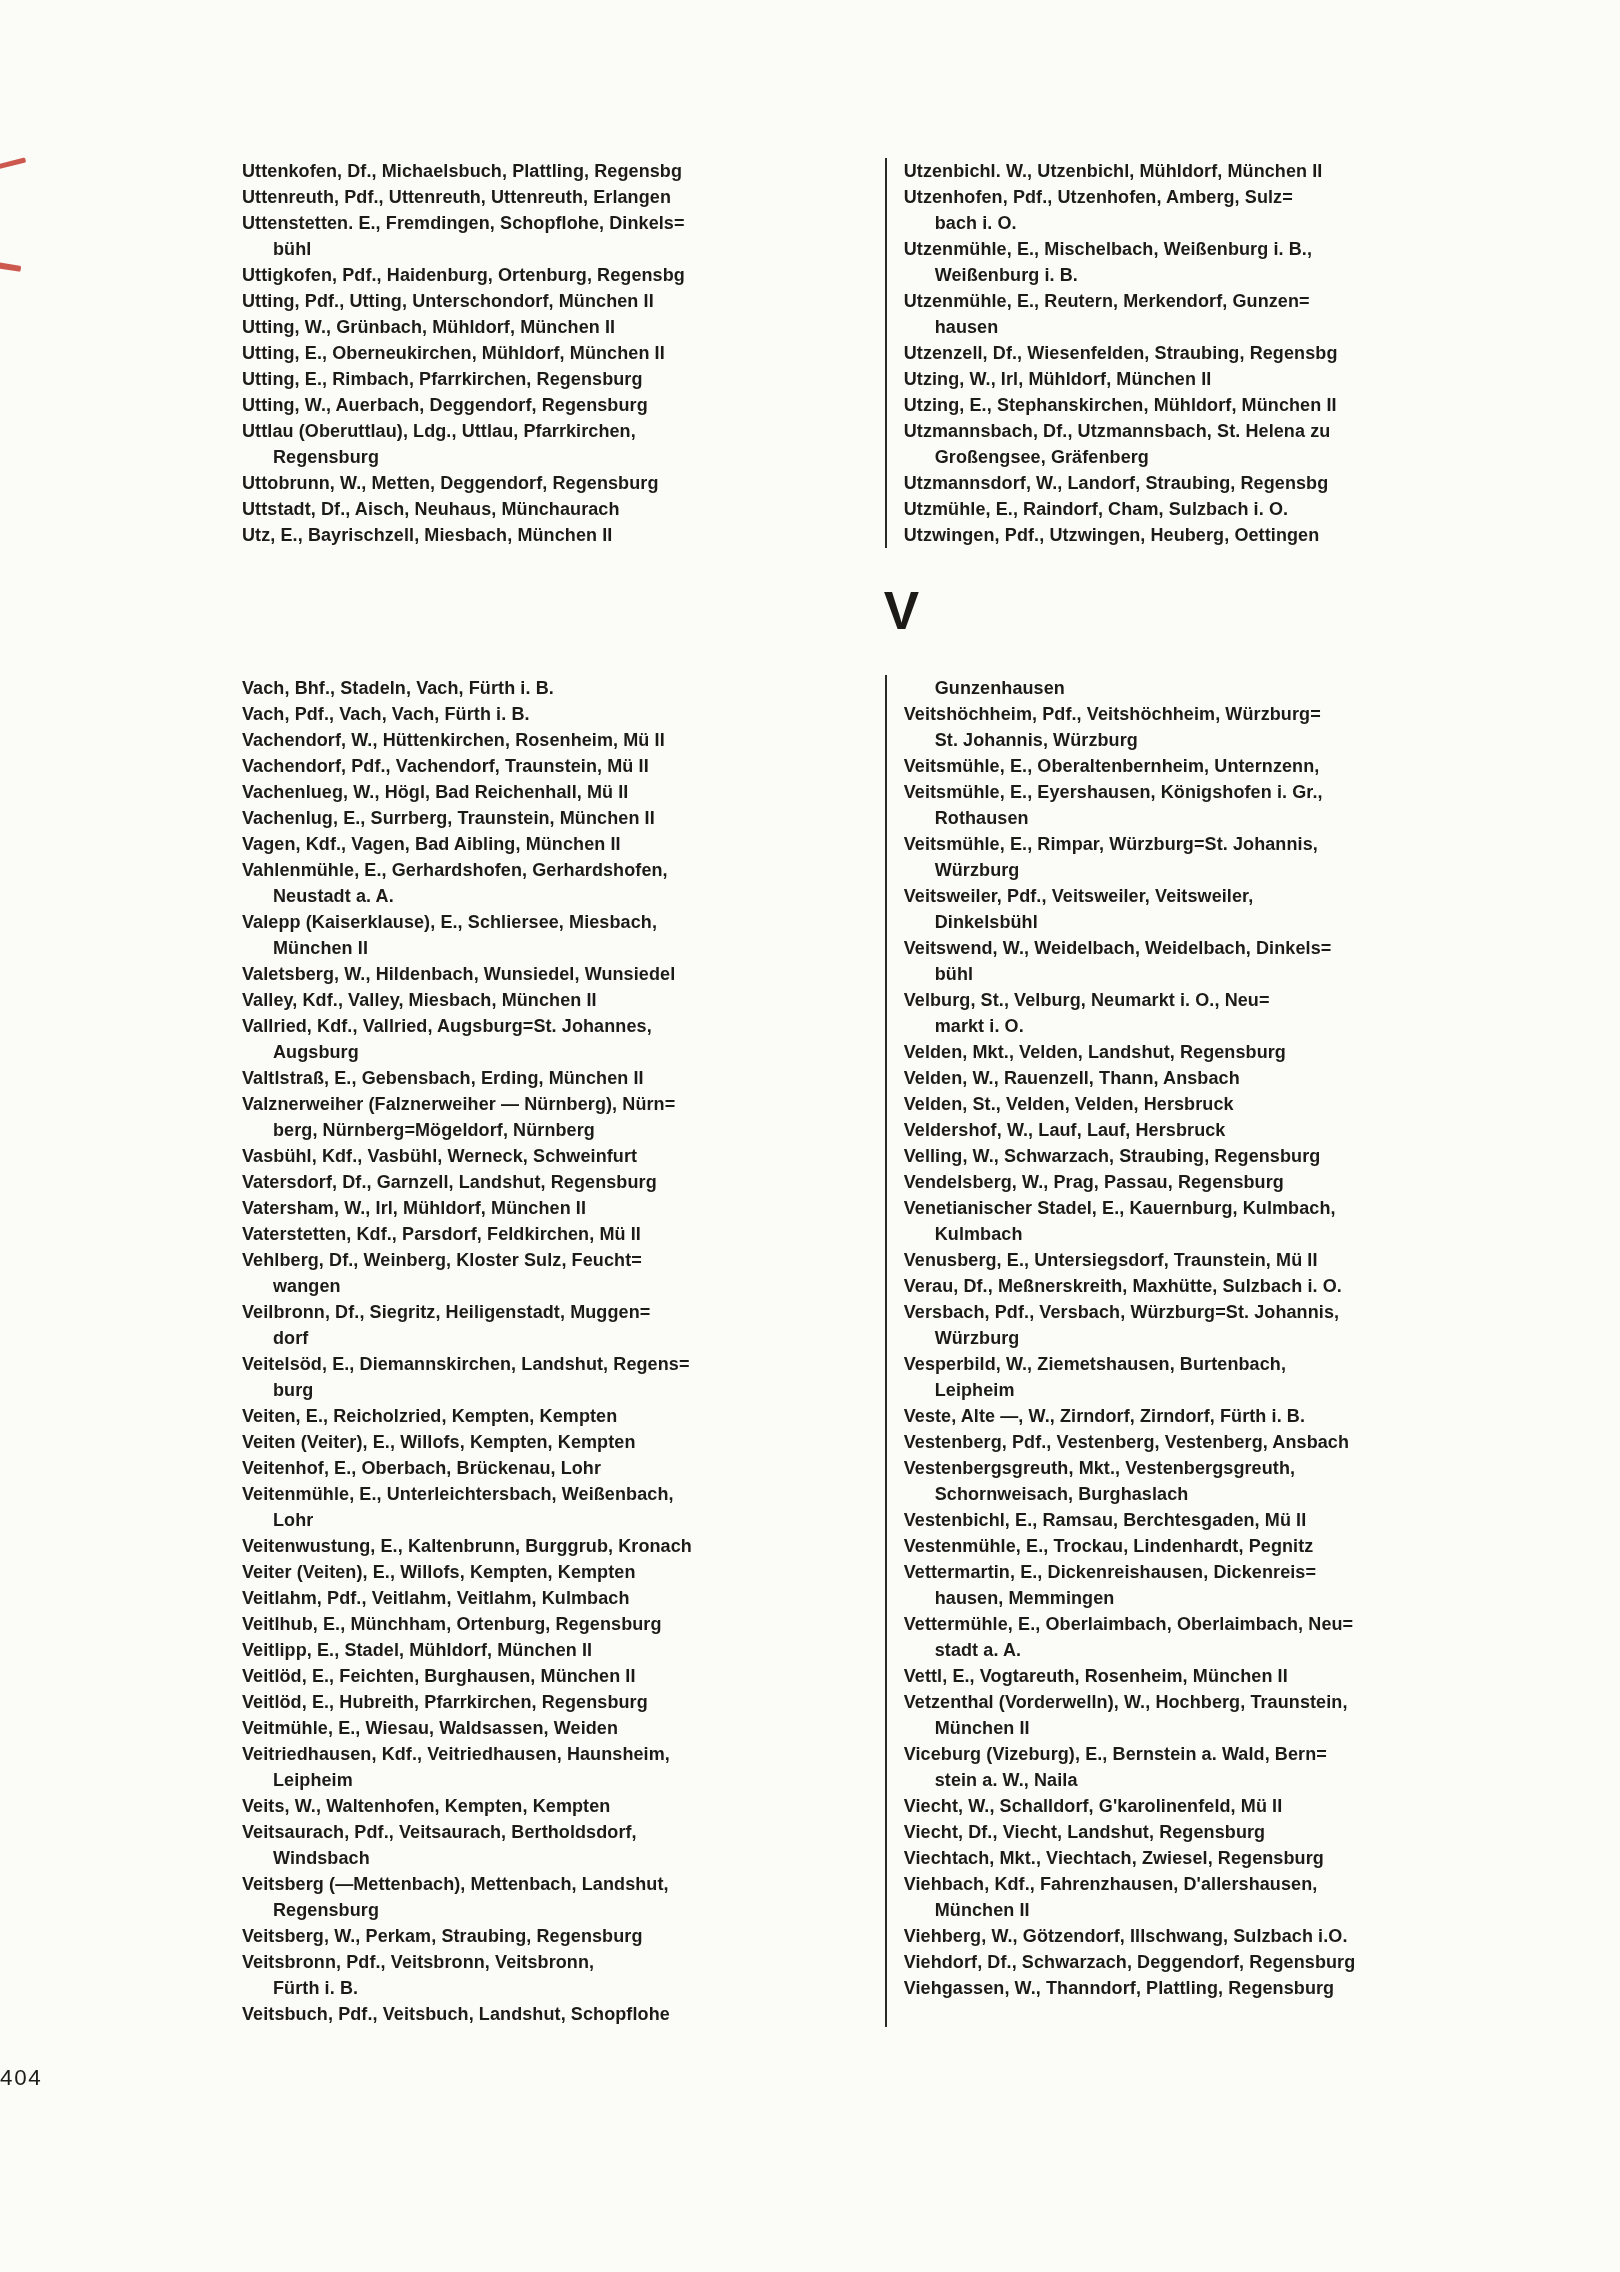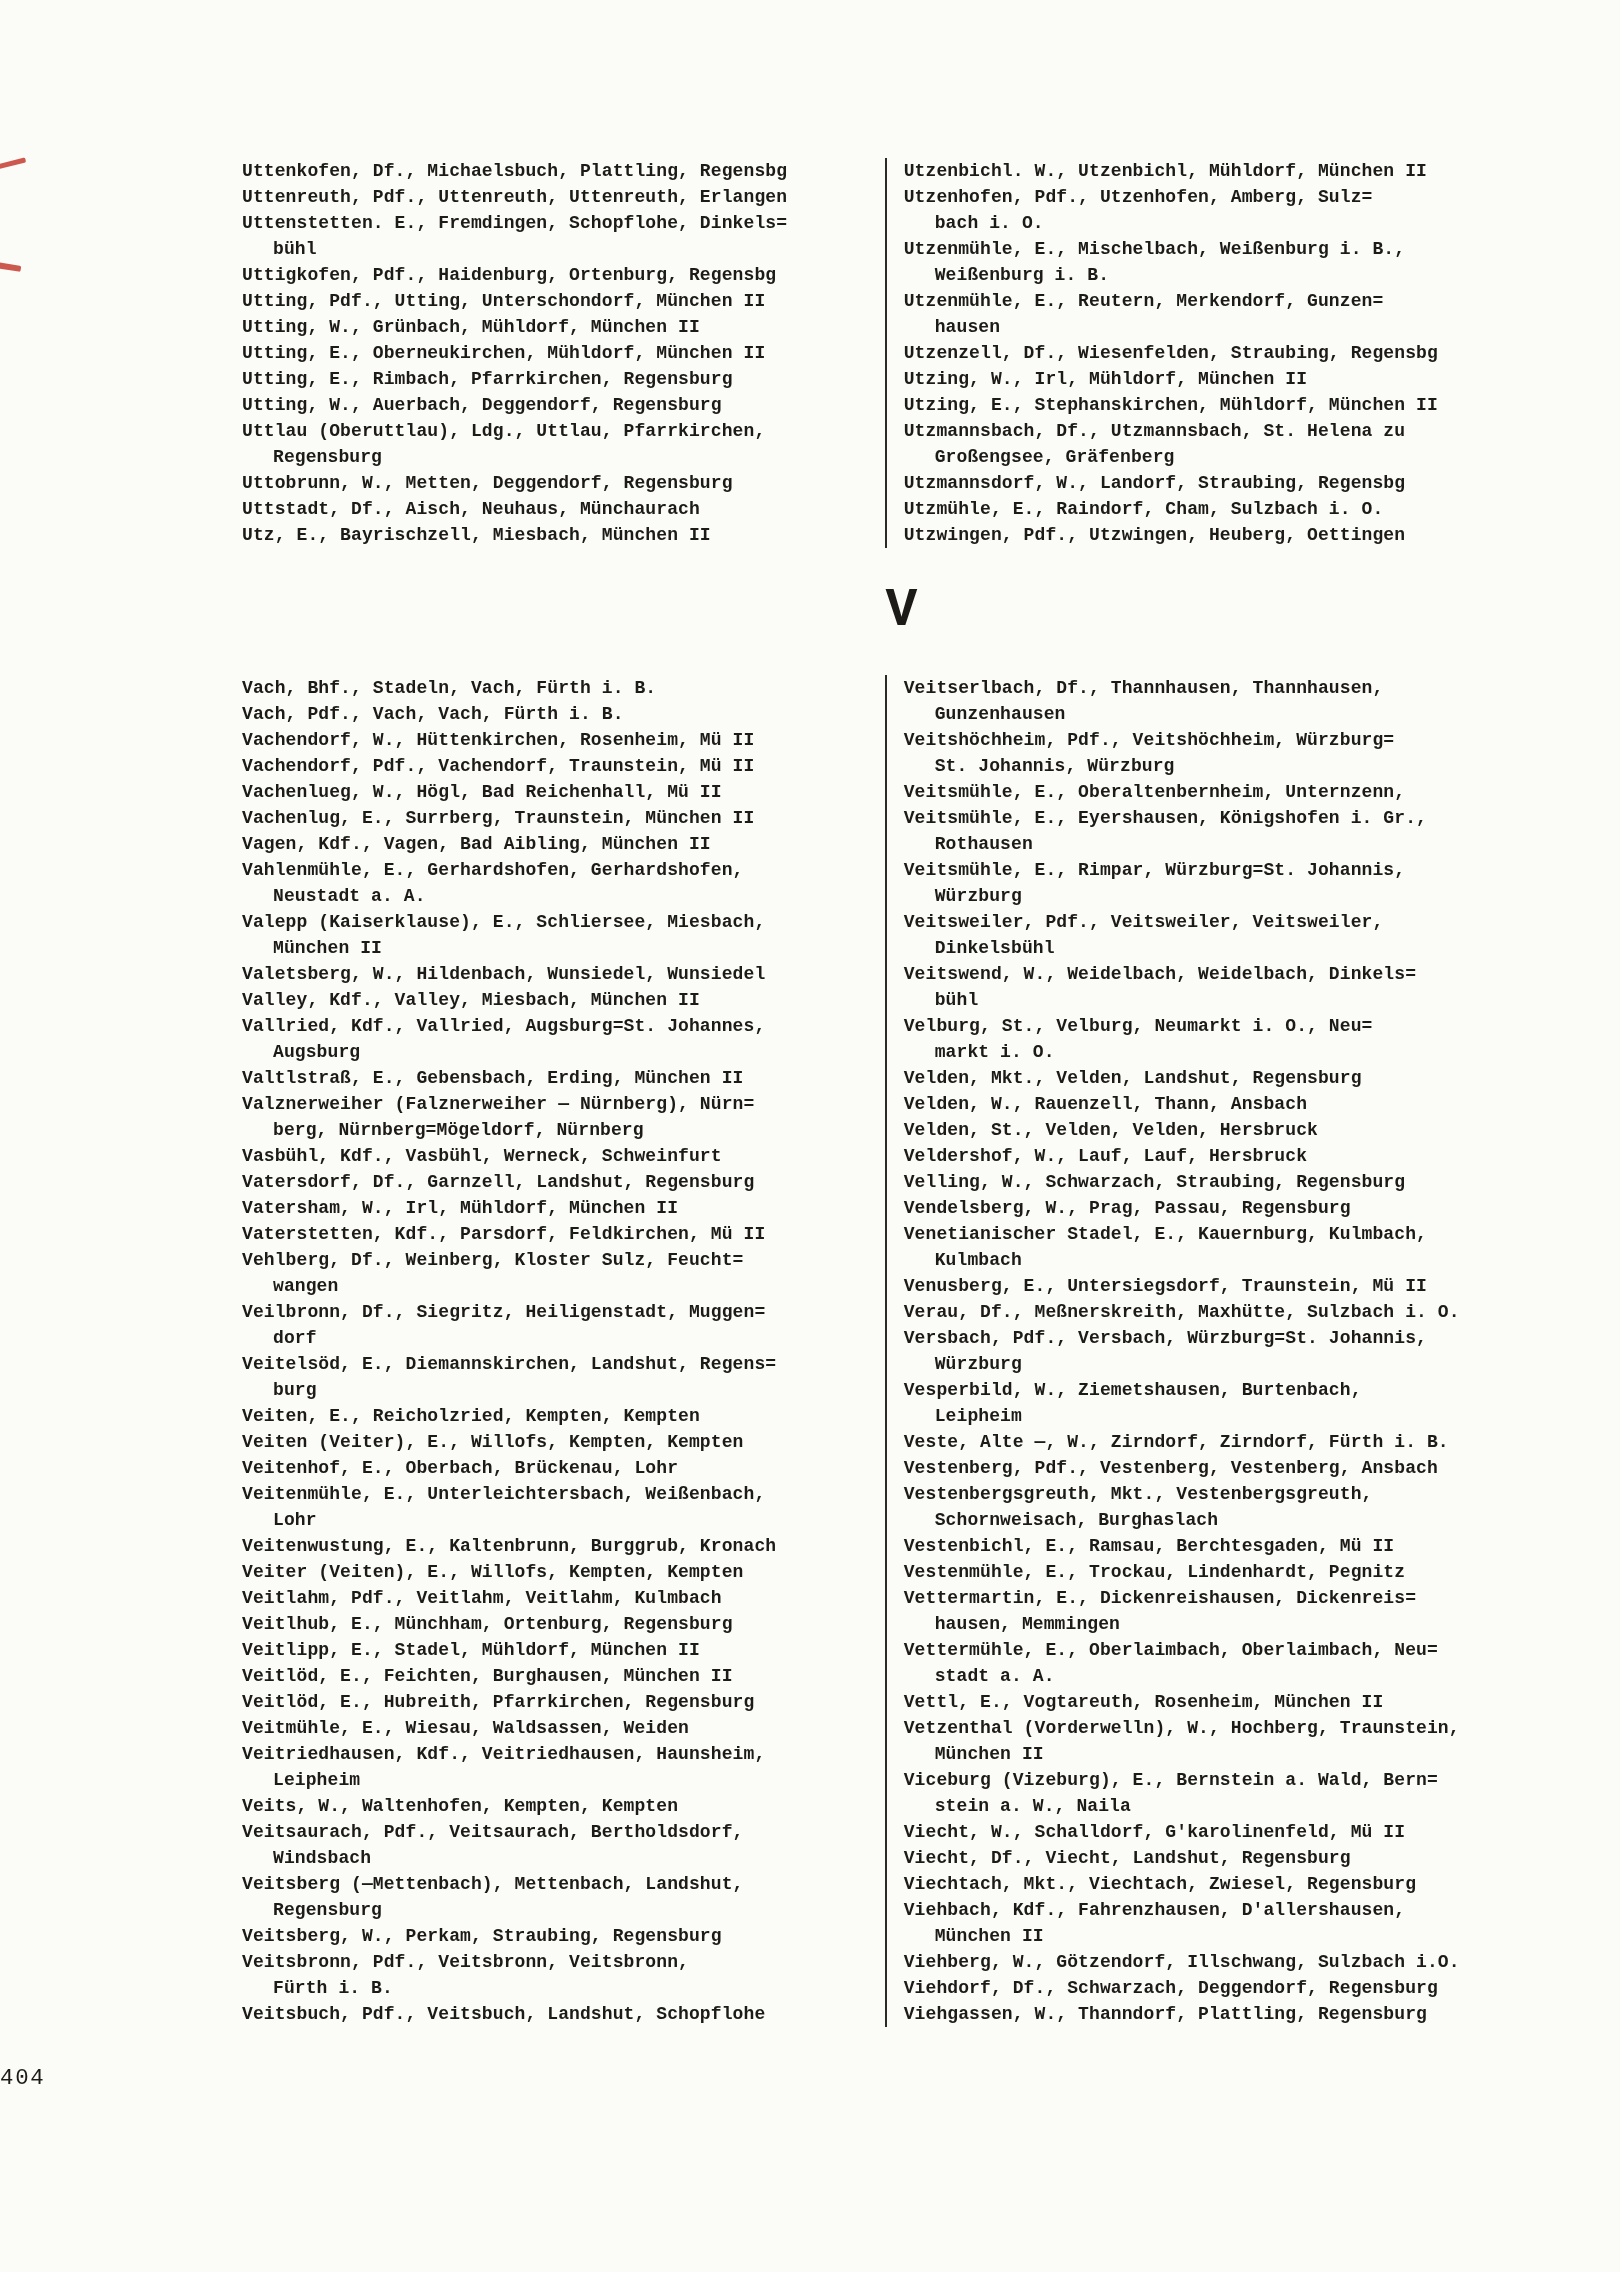--- a/index.html
+++ b/index.html
@@ -9,21 +9,21 @@
     --red:#c43c30;
   }
   *{box-sizing:border-box;margin:0;padding:0;}
   html,body{width:1620px;height:2273px;}
   body{background:var(--paper);}
   .page{
     position:relative;
     width:1620px;height:2273px;
     background:var(--paper);
     overflow:hidden;
-    font-family:Liberation Mono, monospace;
+    font-family:Liberation Sans, sans-serif;
     color:var(--ink);
     padding-left:24px;
   }
   .textblock{position:absolute;left:242px;top:158px;width:1320px;}
   .two-col{display:flex;align-items:stretch;}
   .col{width:643px;flex:0 0 643px;overflow:hidden;}
   .col-right{width:658px;flex:1 1 auto;padding-left:17px;}
   .rule{flex:0 0 1.7px;width:1.7px;background:var(--rule);}
   .line{
     font-size:18px;
@@ -151,21 +151,20 @@
           <div class="line cont">Windsbach</div>
           <div class="line">Veitsberg (—Mettenbach), Mettenbach, Landshut,</div>
           <div class="line cont">Regensburg</div>
           <div class="line">Veitsberg, W., Perkam, Straubing, Regensburg</div>
           <div class="line">Veitsbronn, Pdf., Veitsbronn, Veitsbronn,</div>
           <div class="line cont">Fürth i. B.</div>
           <div class="line">Veitsbuch, Pdf., Veitsbuch, Landshut, Schopflohe</div>
         </div>
       <div class="rule"></div>
       <div class="col col-right">
-          <div class="line">Veitserlbach, Df., Thannhausen, Thannhausen,</div>
           <div class="line cont">Gunzenhausen</div>
           <div class="line">Veitshöchheim, Pdf., Veitshöchheim, Würzburg=</div>
           <div class="line cont">St. Johannis, Würzburg</div>
           <div class="line">Veitsmühle, E., Oberaltenbernheim, Unternzenn,</div>
           <div class="line">Veitsmühle, E., Eyershausen, Königshofen i. Gr.,</div>
           <div class="line cont">Rothausen</div>
           <div class="line">Veitsmühle, E., Rimpar, Würzburg=St. Johannis,</div>
           <div class="line cont">Würzburg</div>
           <div class="line">Veitsweiler, Pdf., Veitsweiler, Veitsweiler,</div>
           <div class="line cont">Dinkelsbühl</div>

